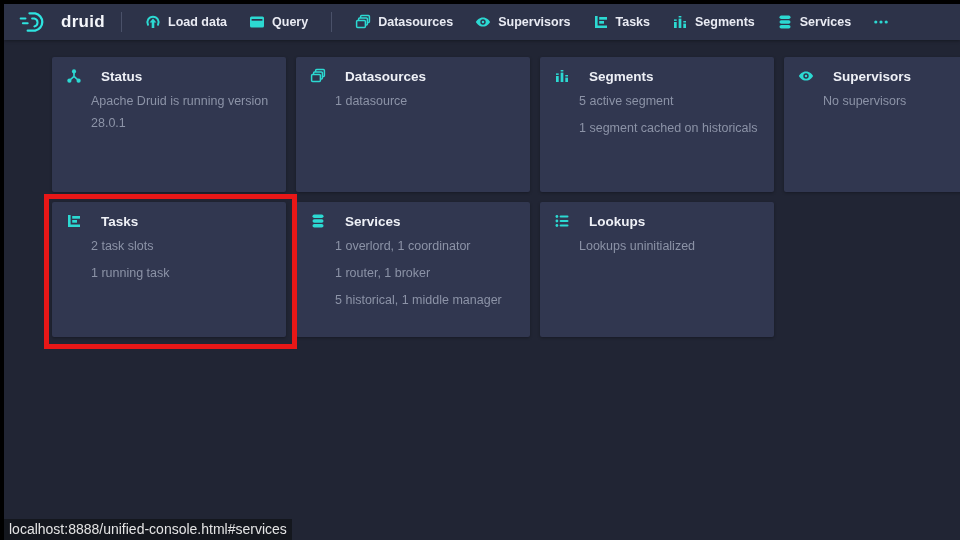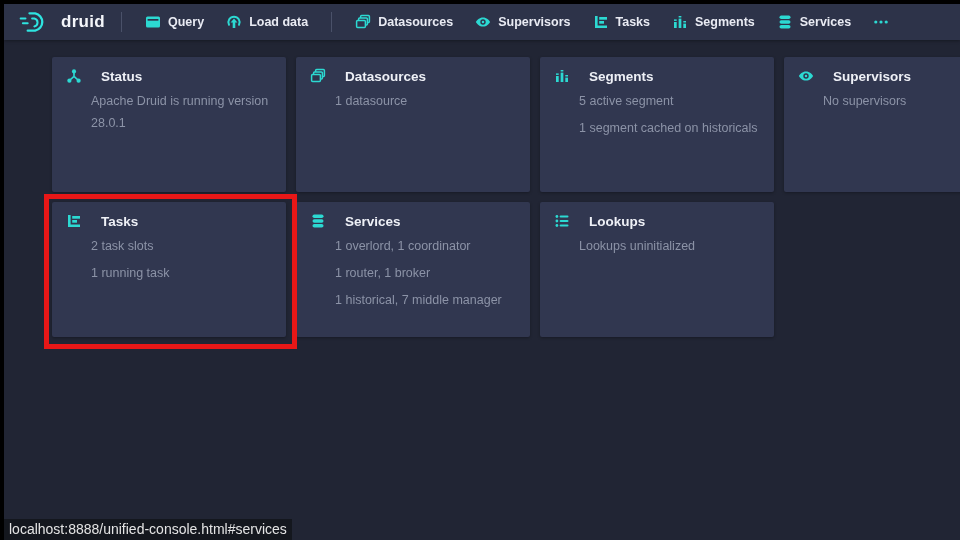--- a/index.html
+++ b/index.html
@@ -94,34 +94,34 @@
         <path d="M5.5 14.5 H11" stroke-width="2.2"></path>
       </svg>
     </span>
     <span class="logo-text">druid</span>
   </div>
   <div class="nav-divider"></div>
   <div class="navbar-items">
       <div class="nav-item">
         <span class="icon nav-icon">
           <svg width="16" height="16" viewBox="0 0 16 16">
+            <path d="M3 10.8 A5.6 5.6 0 1 1 13 10.8" stroke="currentColor" stroke-width="2" fill="none" stroke-linecap="round"></path>
+            <path d="M8 4.6 L11.4 8.4 H9.3 V14 H6.7 V8.4 H4.6 Z" fill="currentColor"></path>
+          </svg>
+        </span>
+        <span class="nav-label">Load data</span>
+      </div>
+      <div class="nav-item">
+        <span class="icon nav-icon">
+          <svg width="16" height="16" viewBox="0 0 16 16">
             <rect x="1" y="2.5" width="14" height="11" rx="1.5" fill="currentColor"></rect>
             <rect x="2.6" y="5" width="10.8" height="1.7" fill="#2e344c"></rect>
           </svg>
         </span>
         <span class="nav-label">Query</span>
-      </div>
-      <div class="nav-item">
-        <span class="icon nav-icon">
-          <svg width="16" height="16" viewBox="0 0 16 16">
-            <path d="M3 10.8 A5.6 5.6 0 1 1 13 10.8" stroke="currentColor" stroke-width="2" fill="none" stroke-linecap="round"></path>
-            <path d="M8 4.6 L11.4 8.4 H9.3 V14 H6.7 V8.4 H4.6 Z" fill="currentColor"></path>
-          </svg>
-        </span>
-        <span class="nav-label">Load data</span>
       </div>
       <div class="nav-divider"></div>
       <div class="nav-item">
         <span class="icon nav-icon">
           <svg width="16" height="16" viewBox="0 0 16 16">
             <rect x="5.6" y="1.6" width="8.8" height="6.8" rx="1" fill="none" stroke="currentColor" stroke-width="1.5"></rect>
             <rect x="3.6" y="4.1" width="8.8" height="6.8" rx="1" fill="#2e344c" stroke="currentColor" stroke-width="1.5"></rect>
             <rect x="1.6" y="6.6" width="8.8" height="6.8" rx="1" fill="#2e344c" stroke="currentColor" stroke-width="1.5"></rect>
           </svg>
         </span>
@@ -260,21 +260,21 @@
           <svg width="16" height="16" viewBox="0 0 16 16">
             <rect x="2.5" y="1.6" width="11" height="3.5" rx="1.75" fill="currentColor"></rect>
             <rect x="2.5" y="6.25" width="11" height="3.5" rx="1.75" fill="currentColor"></rect>
             <rect x="2.5" y="10.9" width="11" height="3.5" rx="1.75" fill="currentColor"></rect>
           </svg>
         </span>
         <span class="card-title">Services</span>
       </div>
       <div class="card-line">1 overlord, 1 coordinator</div>
       <div class="card-line">1 router, 1 broker</div>
-      <div class="card-line">1 historical, 7 middle manager</div>
+      <div class="card-line">5 historical, 1 middle manager</div>
     </div>
     <div class="card">
       <div class="card-header">
         <span class="icon card-icon">
           <svg width="16" height="16" viewBox="0 0 16 16" fill="currentColor">
             <circle cx="2.9" cy="3.5" r="1.4"></circle>
             <rect x="5.6" y="2.5" width="8.9" height="2" rx="1"></rect>
             <circle cx="2.9" cy="8" r="1.4"></circle>
             <rect x="5.6" y="7" width="8.9" height="2" rx="1"></rect>
             <circle cx="2.9" cy="12.5" r="1.4"></circle>

